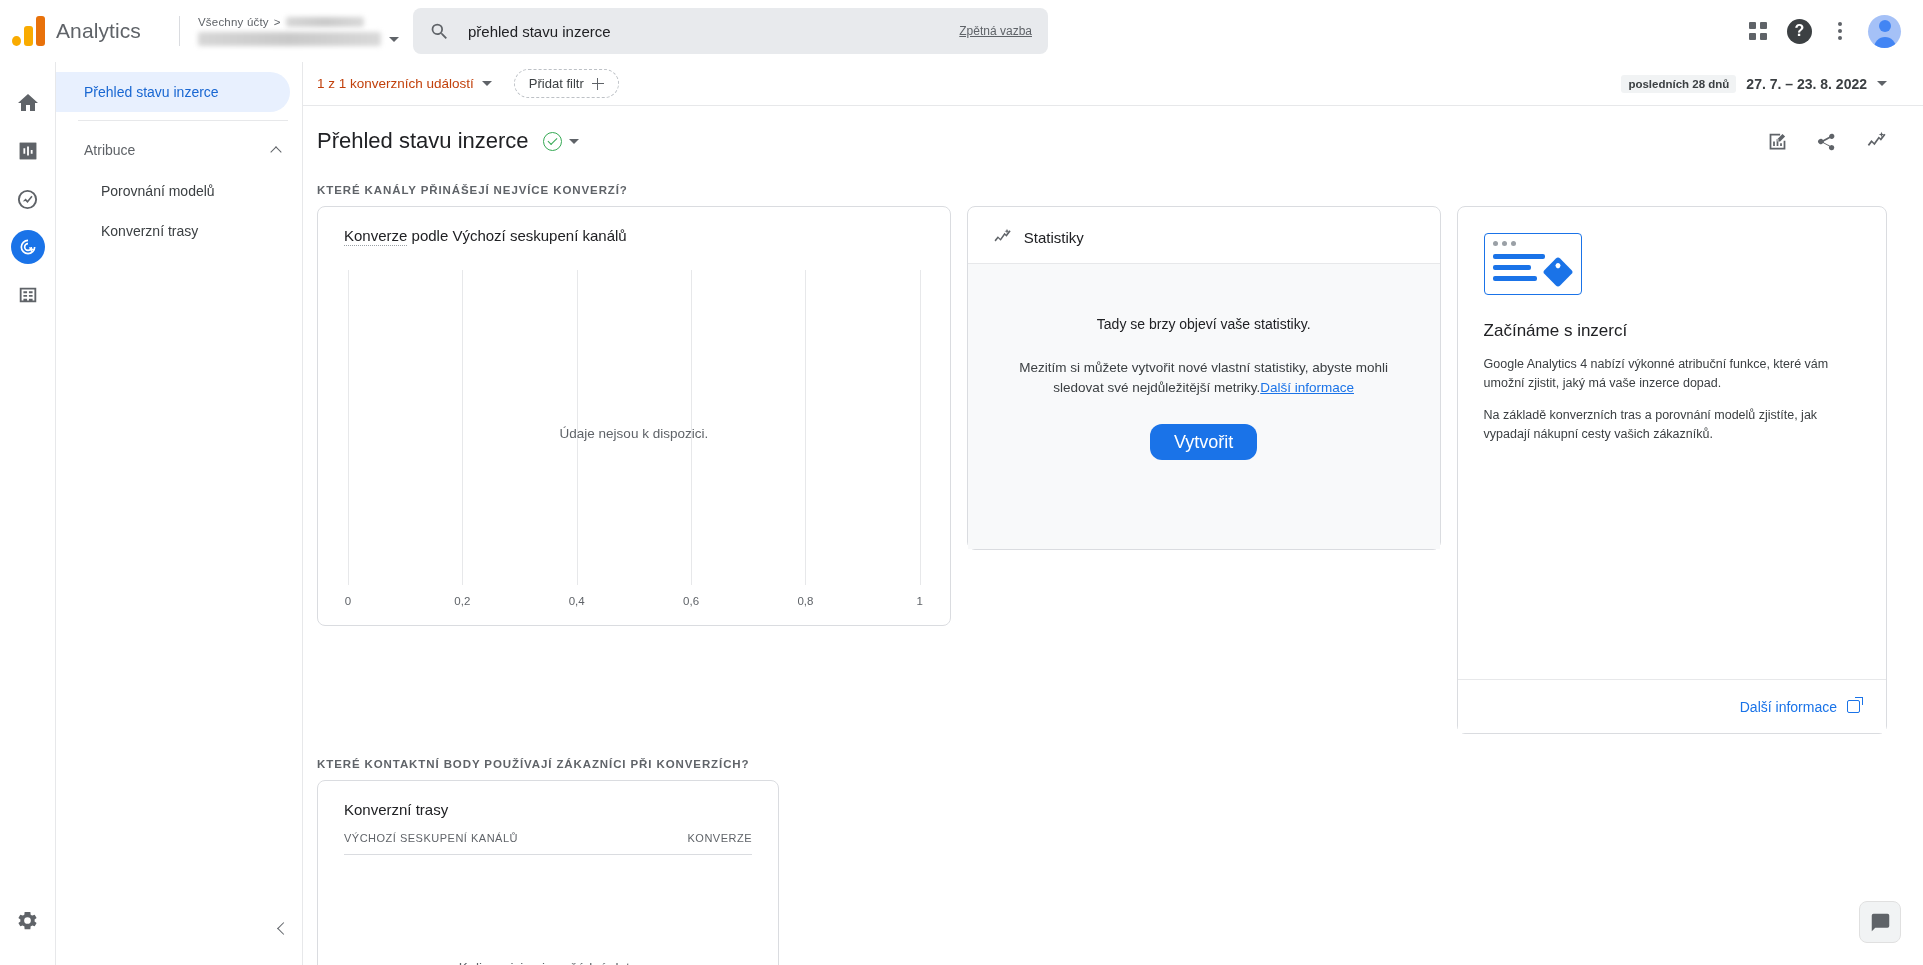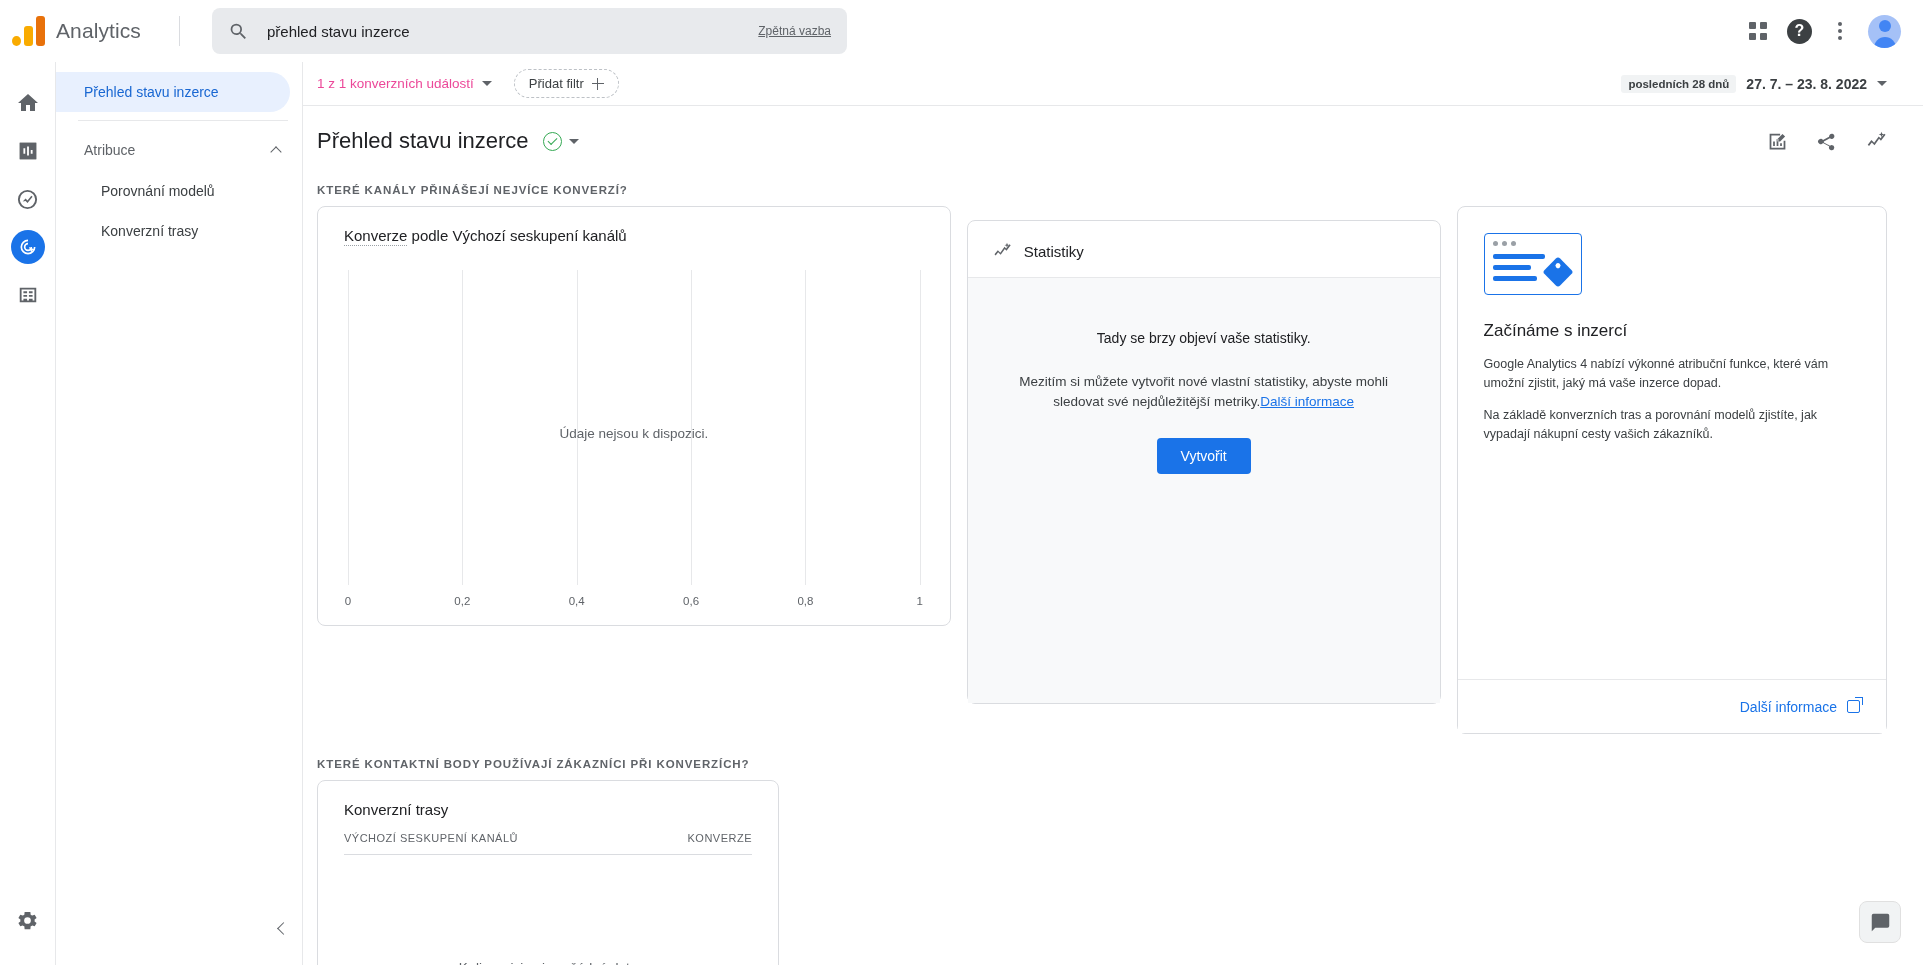--- a/index.html
+++ b/index.html
@@ -104,21 +104,21 @@
 
   
   .main {
     position: absolute; top: 62px; left: 303px; right: 0; bottom: 0;
     background: #fff; overflow: hidden;
   }
   .toolbar {
     height: 44px; display: flex; align-items: center; padding: 0 36px 0 14px;
     border-bottom: 1px solid #e7e8ea;
   }
-  .conv-sel { font-size: 13.5px; color: #ec4899; display: flex; align-items: center; gap: 8px; cursor: pointer; }
+  .conv-sel { font-size: 13.5px; color: #c2410c; display: flex; align-items: center; gap: 8px; cursor: pointer; }
   .chip-add {
     margin-left: 22px; height: 29px; padding: 0 14px; border: 1px dashed #bdc1c6; border-radius: 16px;
     display: flex; align-items: center; gap: 8px; font-size: 13px; color: #3c4043; cursor: pointer;
   }
   .plus { position: relative; width: 12px; height: 12px; }
   .plus::before, .plus::after { content:""; position:absolute; background:#5f6368; }
   .plus::before { left:5px; top:0; width:1.6px; height:12px; }
   .plus::after  { top:5px; left:0; height:1.6px; width:12px; }
   .daterange { margin-left: auto; display: flex; align-items: center; gap: 10px; cursor: pointer; font-weight: bold; }
   .date-badge { background: #f1f3f4; border-radius: 3px; padding: 3px 7px; font-size: 11.5px; color: #3c4043; }
@@ -139,21 +139,21 @@
   .section-label {
     font-size: 11.5px; letter-spacing: .9px; color: #5f6368; text-transform: uppercase;
     margin: 24px 0 10px 0; font-weight: 700;
   }
   .cards { display: flex; gap: 16px; align-items: stretch; }
   .card {
     background: #fff; border: 1px solid #dadce0; border-radius: 8px;
     display: flex; flex-direction: column;
   }
   .card.c1 { width: 642px; height: 420px; }
-  .card.c2 { width: 480px; height: 484px; margin-top: 14px; }
+  .card.c2 { width: 480px; height: 344px; }
   .card.c3 { width: 436px; height: 528px; }
 
   .card-title { font-size: 15px; color: #202124; padding: 20px 26px 0 26px; }
   .dotted { border-bottom: 1px dotted #9aa0a6; padding-bottom: 1px; }
   .card-head-row { display: flex; align-items: center; gap: 12px; padding: 20px 24px 16px 24px; border-bottom: 1px solid #e7e8ea; }
   .card-head-row .t { font-size: 15px; color: #202124; }
 
   .chartarea { flex: 1; position: relative; margin: 26px 30px 0 30px; }
   .gridline { position: absolute; top: 0; bottom: 40px; width: 1px; background: #e7e8ea; }
   .nodata-msg { position: absolute; left: 0; right: 0; top: 44%; text-align: center; font-size: 13.5px; color: #5f6368; }
@@ -161,22 +161,22 @@
   .xlabels span { position: absolute; transform: translateX(-50%); font-size: 11.5px; color: #5f6368; }
 
   .stats-body {
     flex: 1; background: #f8f9fa; display: flex; flex-direction: column;
     align-items: center; justify-content: flex-start; padding: 52px 40px 0 40px; text-align: center;
   }
   .stats-h { font-size: 14px; color: #202124; }
   .stats-p { font-size: 13.5px; color: #3c4043; line-height: 20px; margin-top: 26px; }
   .link-blue { color: #1a73e8; text-decoration: underline; cursor: pointer; }
   .btn-blue {
-    margin-top: 26px; background: #1a73e8; color: #fff; border: 0; border-radius: 4px;
-    height: 36px; padding: 0 24px; font-size: 14px; font-family: inherit; cursor: pointer; font-weight: 500;
+    margin-top: 26px; background: #1a73e8; color: #fff; border: 0; border-radius: 12px;
+    height: 36px; padding: 0 24px; font-size: 18px; font-family: inherit; cursor: pointer; font-weight: 500;
   }
   .card-foot {
     height: 54px; display: flex; align-items: center; justify-content: flex-end;
     padding: 0 26px; gap: 10px; background: #fff; border-top: 1px solid #e7e8ea;
   }
   .foot-link { color: #1a73e8; font-size: 14px; cursor: pointer; display: flex; align-items: center; gap: 10px; }
 
   .promo { padding: 26px 26px 0 26px; flex: 1; }
   .promo-art {
     width: 98px; height: 62px; border: 1.6px solid #1a73e8; border-radius: 4px;
@@ -216,20 +216,31 @@
   <div class="logo-wrap">
     <div class="ga-logo">
       <i class="b1"></i>
         <i class="b2"></i>
         <i class="b3"></i>
     </div>
     <div class="brand">Analytics</div>
   </div>
   <div class="vdiv"></div>
 
+  <div class="acct">
+    <div class="acct-top">
+      <span>Všechny účty</span>
+      <span>&gt;</span>
+      <span class="redacted r1"></span>
+    </div>
+    <div class="acct-bot">
+      <span class="redacted r2"></span>
+      <span class="caret"></span>
+    </div>
+  </div>
 
   <div class="searchbar">
     <svg width="21" height="21" viewBox="0 0 24 24">
       <path fill="#5f6368" d="M15.5 14h-.79l-.28-.27A6.47 6.47 0 0016 9.5 6.5 6.5 0 109.5 16c1.61 0 3.09-.59 4.23-1.57l.27.28v.79l5 4.99L20.49 19zm-6 0A4.5 4.5 0 1114 9.5 4.5 4.5 0 019.5 14z"></path>
     </svg>
     <input value="přehled stavu inzerce" style="">
     <span class="feedback">Zpětná vazba</span>
   </div>
 
   <div class="topright">

